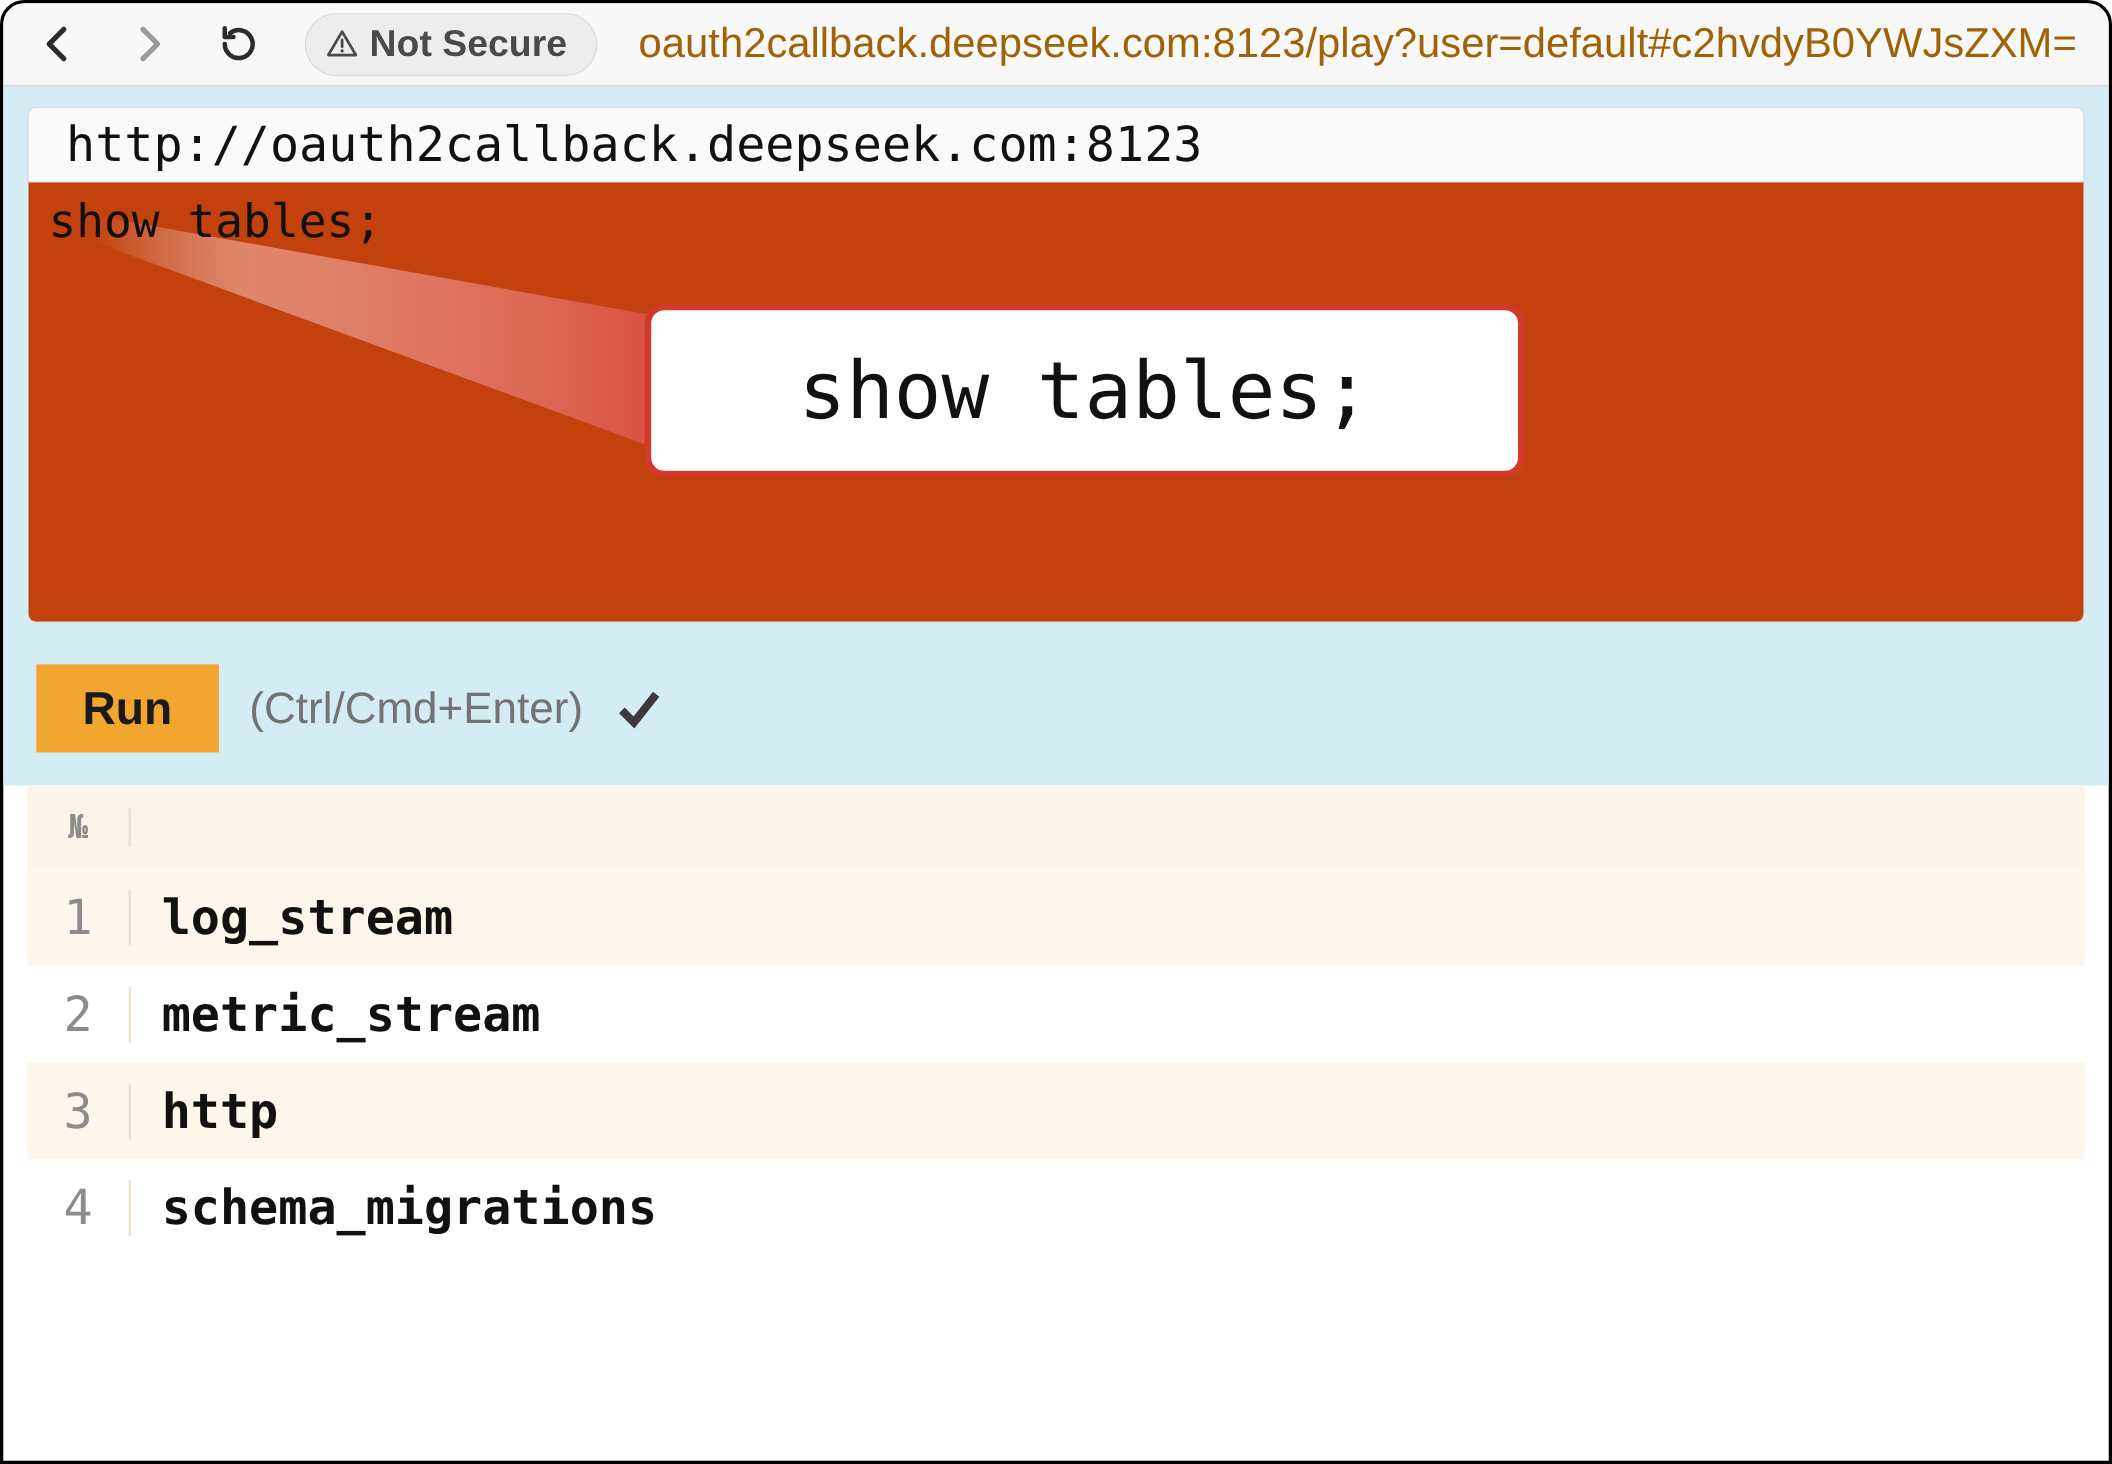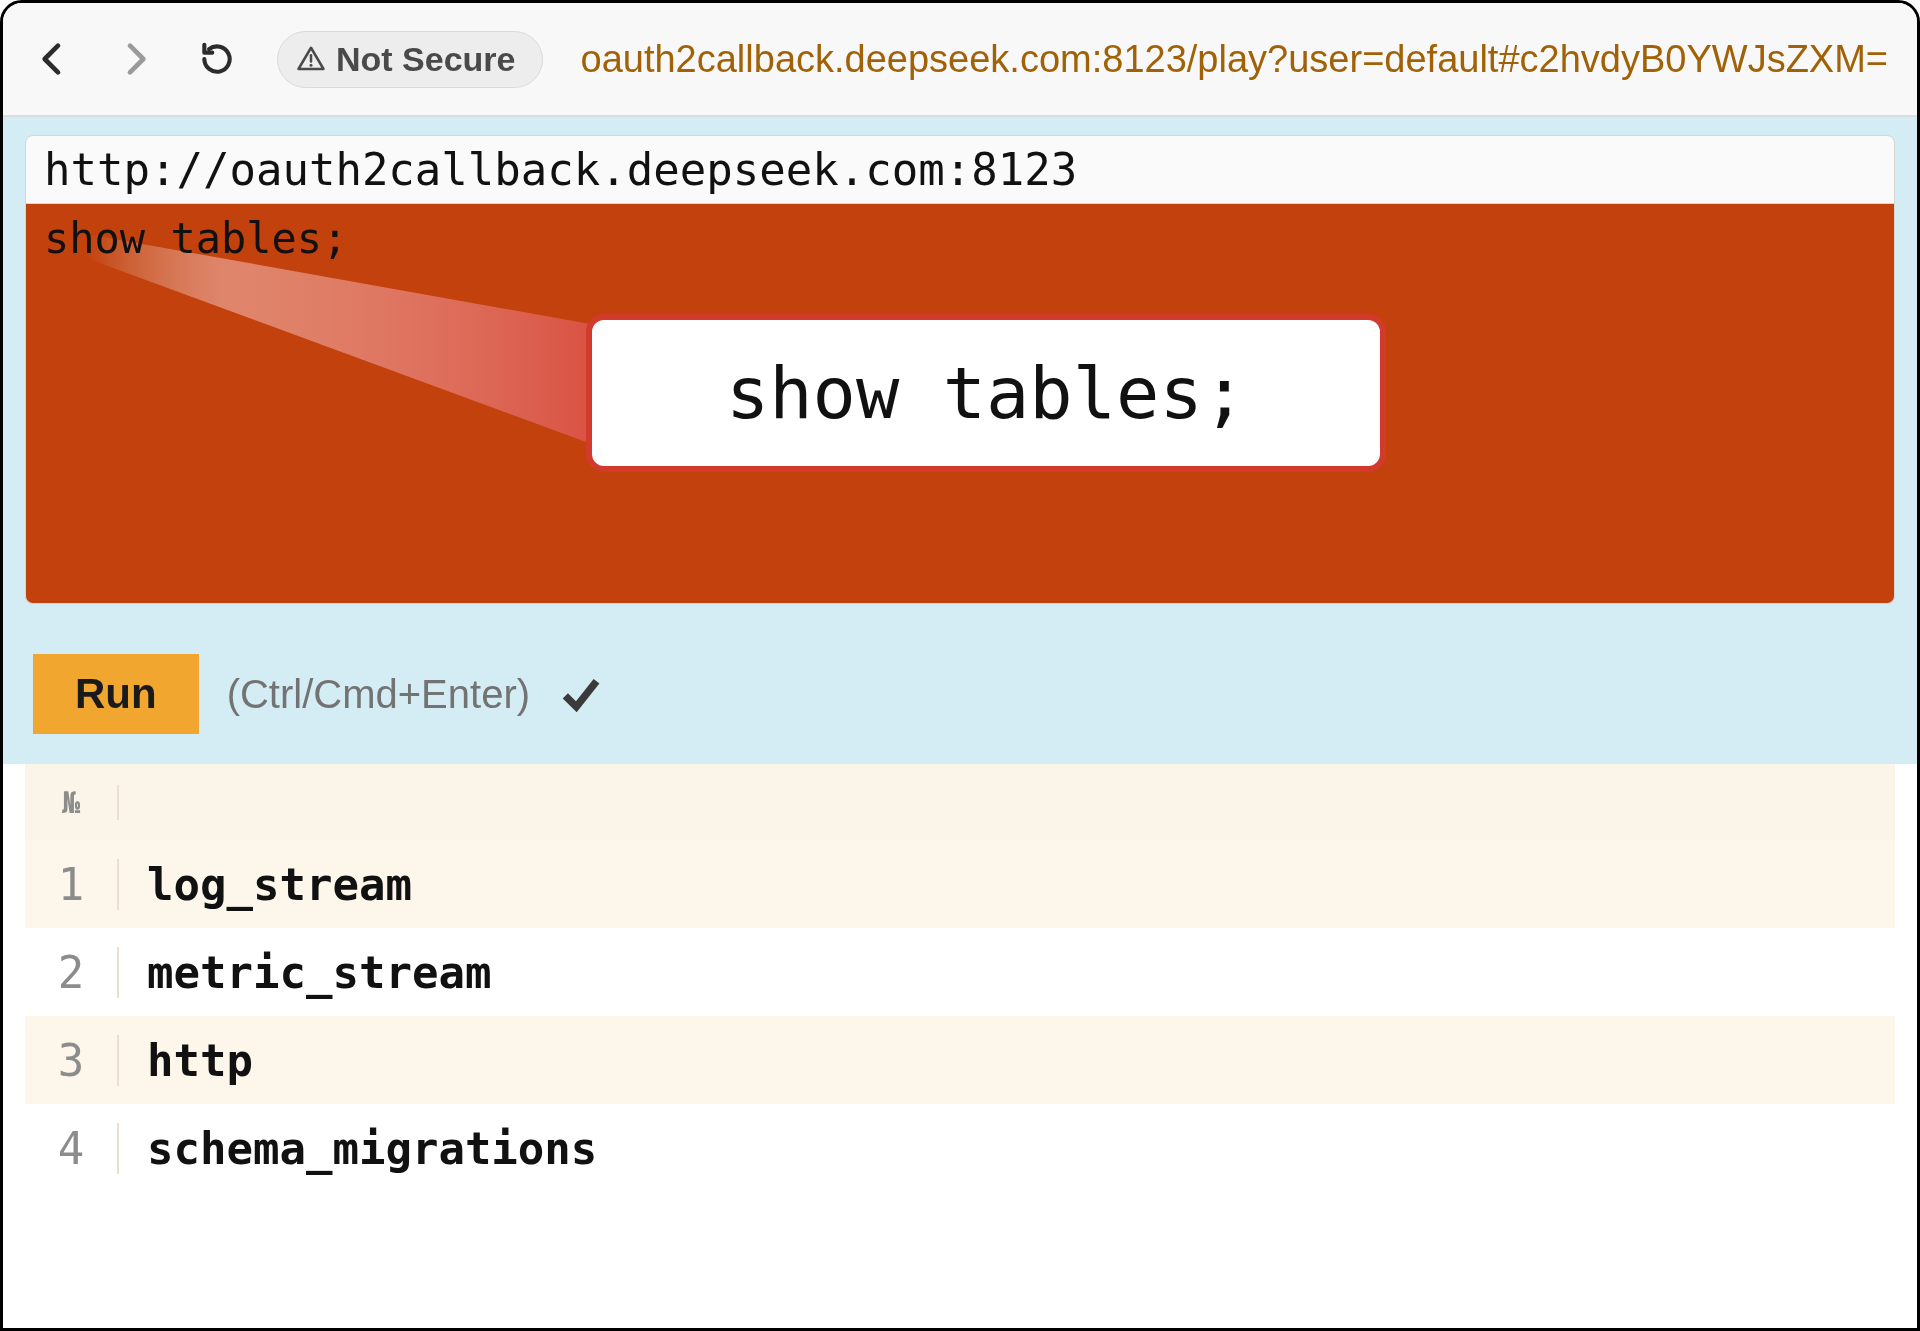--- a/index.html
+++ b/index.html
@@ -1,21 +1,21 @@
 <!DOCTYPE html>
 <html><head>
 <meta charset="utf-8">
 <style>
   * { box-sizing: border-box; margin: 0; padding: 0; }
   html, body { width: 1920px; height: 1331px; font-family: -apple-system, BlinkMacSystemFont, "Segoe UI", Helvetica, Arial, sans-serif; background: #fff; }
   body { border-top-left-radius: 22px; border-top-right-radius: 22px; overflow: hidden; border: 3px solid #000; }
 
   
   .browser-bar {
-    height: 114px;
+    height: 76px;
     background: #f8f8f8;
     display: flex;
     align-items: center;
     padding: 0 28px;
     gap: 38px;
     border-bottom: 2px solid #dcdcdc;
     font-size: 38px;
     color: #555;
   }
   .nav-btn {
@@ -45,21 +45,21 @@
   
   .app-area {
     background: #d4ecf3;
     padding: 18px 22px 0 22px;
   }
 
   .server-url {
     background: #fafafa;
     border: 1px solid #d6d6d6;
     border-radius: 8px 8px 0 0;
-    padding: 8px 18px;
+    padding: 8px 34px;
     font-family: "Menlo", "Consolas", monospace;
     font-size: 44px;
     color: #111;
   }
 
   .query-box {
     background: #c2410c;
     border: 1px solid #d6d6d6;
     border-top: none;
     border-radius: 0 0 8px 8px;
@@ -96,21 +96,20 @@
     pointer-events: none;
   }
 
   
   .run-bar {
     display: flex;
     align-items: center;
     gap: 28px;
     padding: 38px 8px 30px 8px;
     font-size: 40px;
-    margin-top: 12px;
   }
   .run-btn {
     background: #f0a62f;
     color: #1a1a1a;
     font-weight: 700;
     font-size: 42px;
     padding: 16px 42px;
     border: none;
     cursor: pointer;
   }

